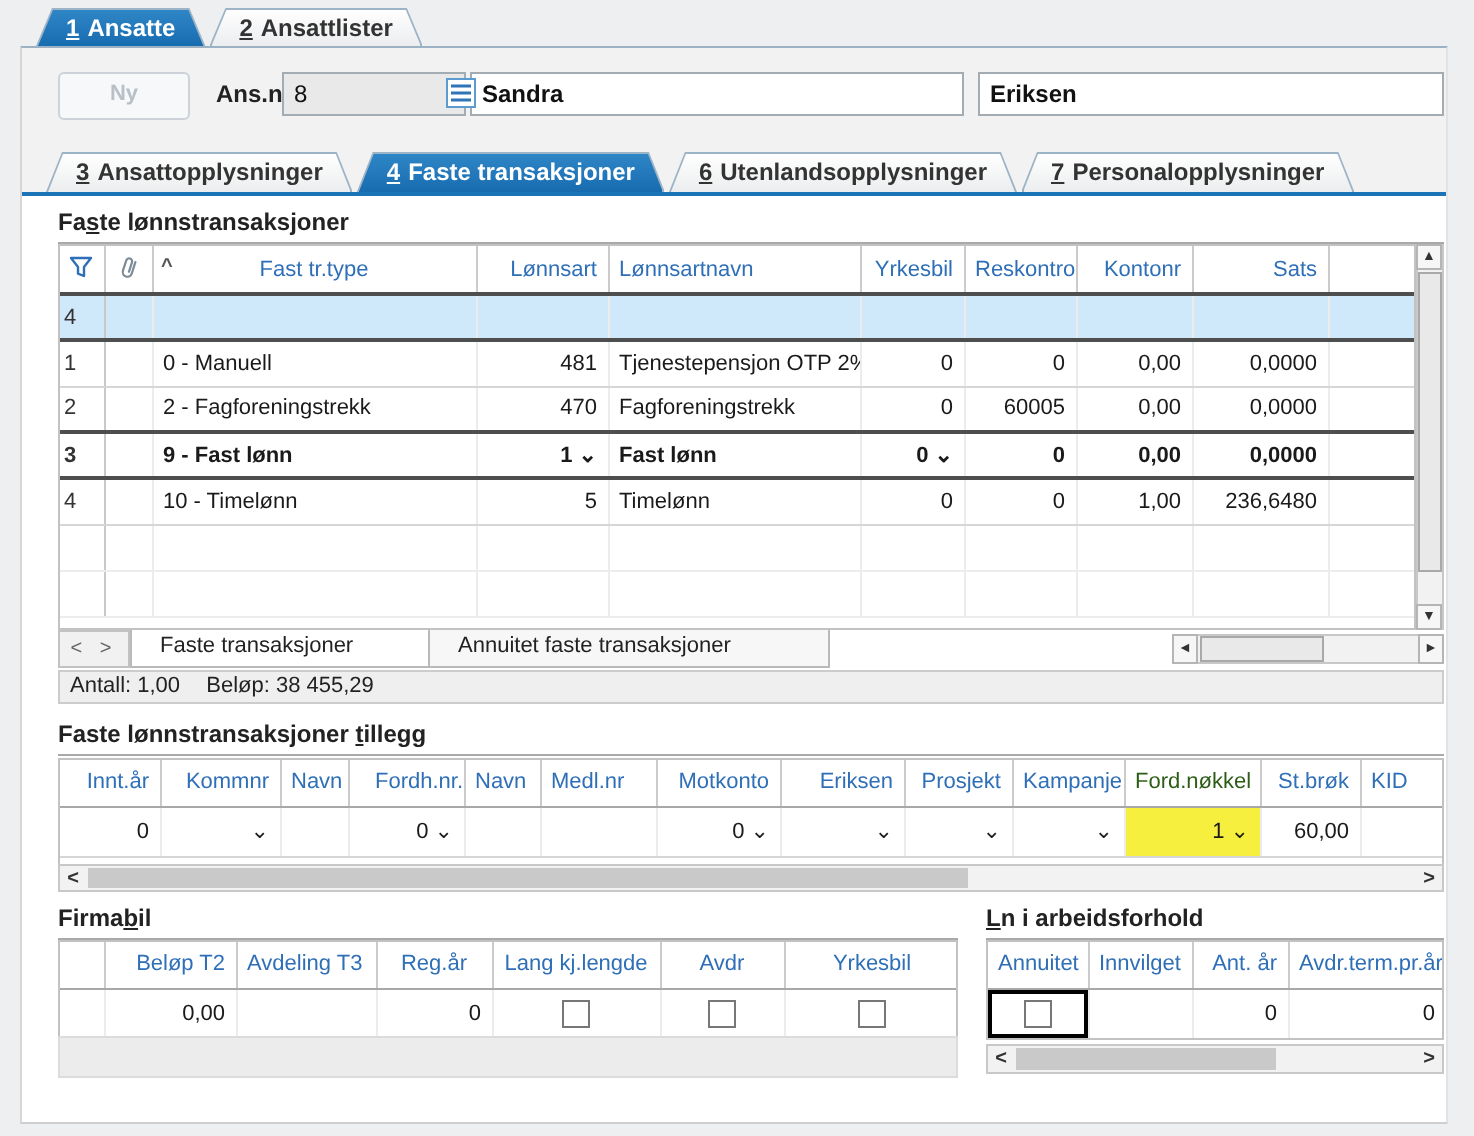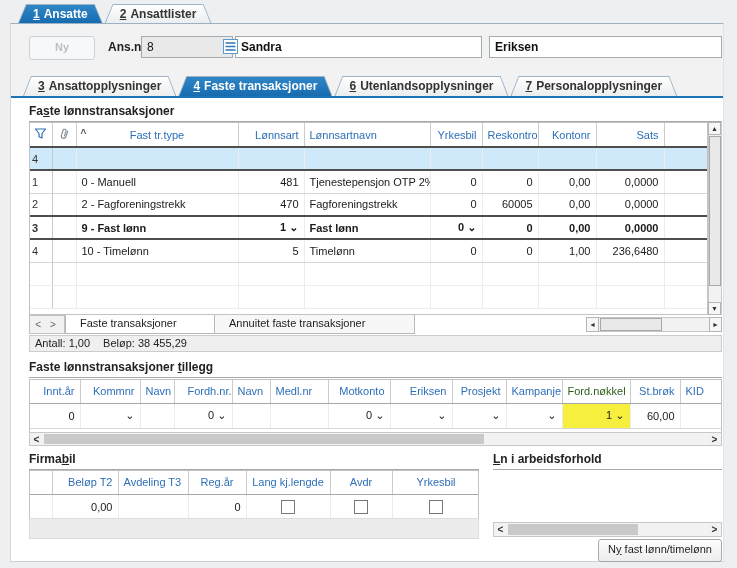--- a/index.html
+++ b/index.html
@@ -362,22 +362,43 @@
             <td style="text-align: center;"><span class="cb"></span></td>
           </tr>
         </tbody>
       </table>
     </div>
   <div class="graystrip"></div>
 
   <div class="sect" style="left:482px;top:428px;width:229px">
     <span class="accel">L</span><span>n i arbeidsforhold</span>
   </div>
+  <div class="gridwrap lt" style="left:482px;top:446px;width:229px;height:50px">
+      <table class="grid">
+        <colgroup>
+          <col style="width: 50px;">
+          <col style="width: 52px;">
+          <col style="width: 48px;">
+          <col style="width: 79px;">
+        </colgroup>
+        <tbody>
+          <tr class="hdr ">
+            <td style="text-align: left;">Annuitet</td>
+            <td style="text-align: left;">Innvilget</td>
+            <td style="text-align: right;">Ant. år</td>
+            <td style="text-align: right;">Avdr.term.pr.år</td>
+          </tr>
+          <tr class="">
+            <td class="cellfocus" style="text-align: center;"><span class="cb"></span></td>
+            <td style="text-align: left;"></td>
+            <td style="text-align: right;">0</td>
+            <td style="text-align: right;">0</td>
+          </tr>
+        </tbody>
+      </table>
+    </div>
   <div class="sb" style="left:482px;top:498px;width:229px;height:15px">
     <div class="sbtn thin" style="left:0;top:0">&lt;</div>
     <div class="thumb solid" style="left:14px;top:1px;width:130px;height:11px"></div>
     <div class="sbtn thin" style="right:0;top:0">&gt;</div>
   </div>
 
-  <div class="btn newbtn">
-    <span>N</span><span class="accel">y</span><span> fast lønn/timelønn</span>
-  </div>
 </div>
 
 </body></html>

